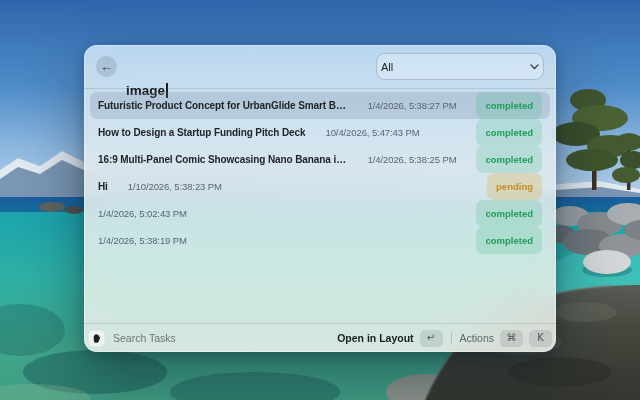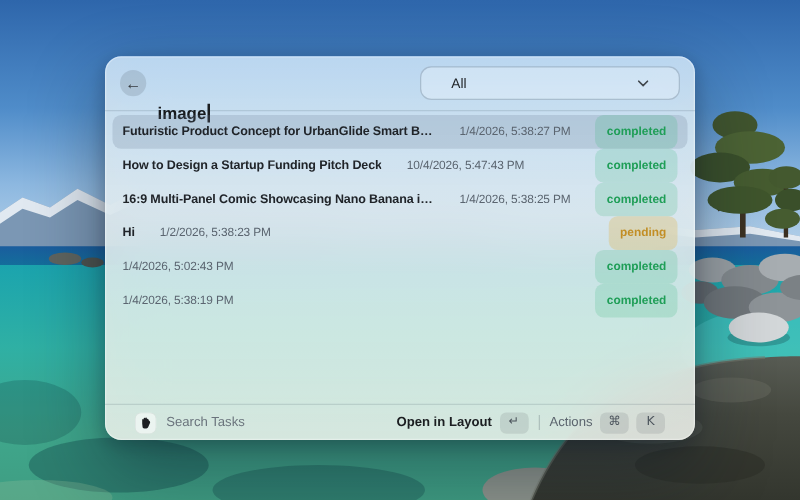--- a/index.html
+++ b/index.html
@@ -37,21 +37,21 @@
     background:rgba(95,110,125,.22);
     display:flex;align-items:center;justify-content:center;
     color:#35393d;font-size:13px;line-height:1;cursor:default;
   }
   .search-text{font-size:13.5px;font-weight:700;color:#17191c;display:flex;align-items:flex-start;margin-top:48px;}
   .caret{display:inline-block;width:1.5px;height:15px;background:#1b1d20;margin-left:1px;}
   .filter-dd{
     margin-left:auto;width:158px;height:25px;border-radius:9px;
     border:1px solid rgba(60,85,110,.28);
     background:rgba(255,255,255,.28);
-    display:flex;align-items:center;padding:0 24px;gap:6px;
+    display:flex;align-items:center;padding:0 4px;gap:6px;
     font-size:11px;color:#1d2125;cursor:default;
   }
   .filter-dd .chev{margin-left:auto;display:flex;align-items:center;color:#41474d;}
 
   .hdiv{height:1px;background:rgba(25,45,65,.13);flex:0 0 1px;}
 
   
   .list{padding:3px 6px 0 6px;display:flex;flex-direction:column;}
   .row{
     height:27px;flex:0 0 27px;display:flex;align-items:center;
@@ -68,21 +68,21 @@
     font-size:9.5px;font-weight:600;padding:9px 9px;border-radius:7px;line-height:1;
   }
   .badge.completed{color:#1f9e57;background:rgba(46,180,110,.18);}
   .badge.pending{color:#c28e25;background:rgba(225,175,60,.28);text-align:right;}
 
   .spacer{flex:1 1 auto;}
 
   
   .panel-footer{
     height:28px;flex:0 0 28px;display:flex;align-items:center;
-    padding:0 24px;gap:8px;font-size:10.5px;
+    padding:0 4px;gap:8px;font-size:10.5px;
   }
   .app-tile{
     width:17px;height:17px;border-radius:5px;flex:0 0 17px;
     background:rgba(255,255,255,.55);
     box-shadow:inset 0 0 0 .5px rgba(0,0,0,.08);
     display:flex;align-items:center;justify-content:center;
   }
   .footer-left-label{color:#6a737c;}
   .footer-right{margin-left:auto;display:flex;align-items:center;gap:6px;}
   .primary-action{font-weight:700;color:#1b1e21;font-size:10.5px;}
@@ -213,21 +213,21 @@
       </div>
 
       <div class="row">
         <span class="row-title">16:9 Multi-Panel Comic Showcasing Nano Banana in Manus</span>
         <span class="row-time">1/4/2026, 5:38:25 PM</span>
         <span class="badge completed">completed</span>
       </div>
 
       <div class="row">
         <span class="row-title">Hi</span>
-        <span class="row-time">1/2/2026, 5:38:23 PM</span>
+        <span class="row-time">1/10/2026, 5:38:23 PM</span>
         <span class="badge pending">pending</span>
       </div>
 
       <div class="row">
         <span class="row-time">1/4/2026, 5:02:43 PM</span>
         <span class="badge completed">completed</span>
       </div>
 
       <div class="row">
         <span class="row-time">1/4/2026, 5:38:19 PM</span>

